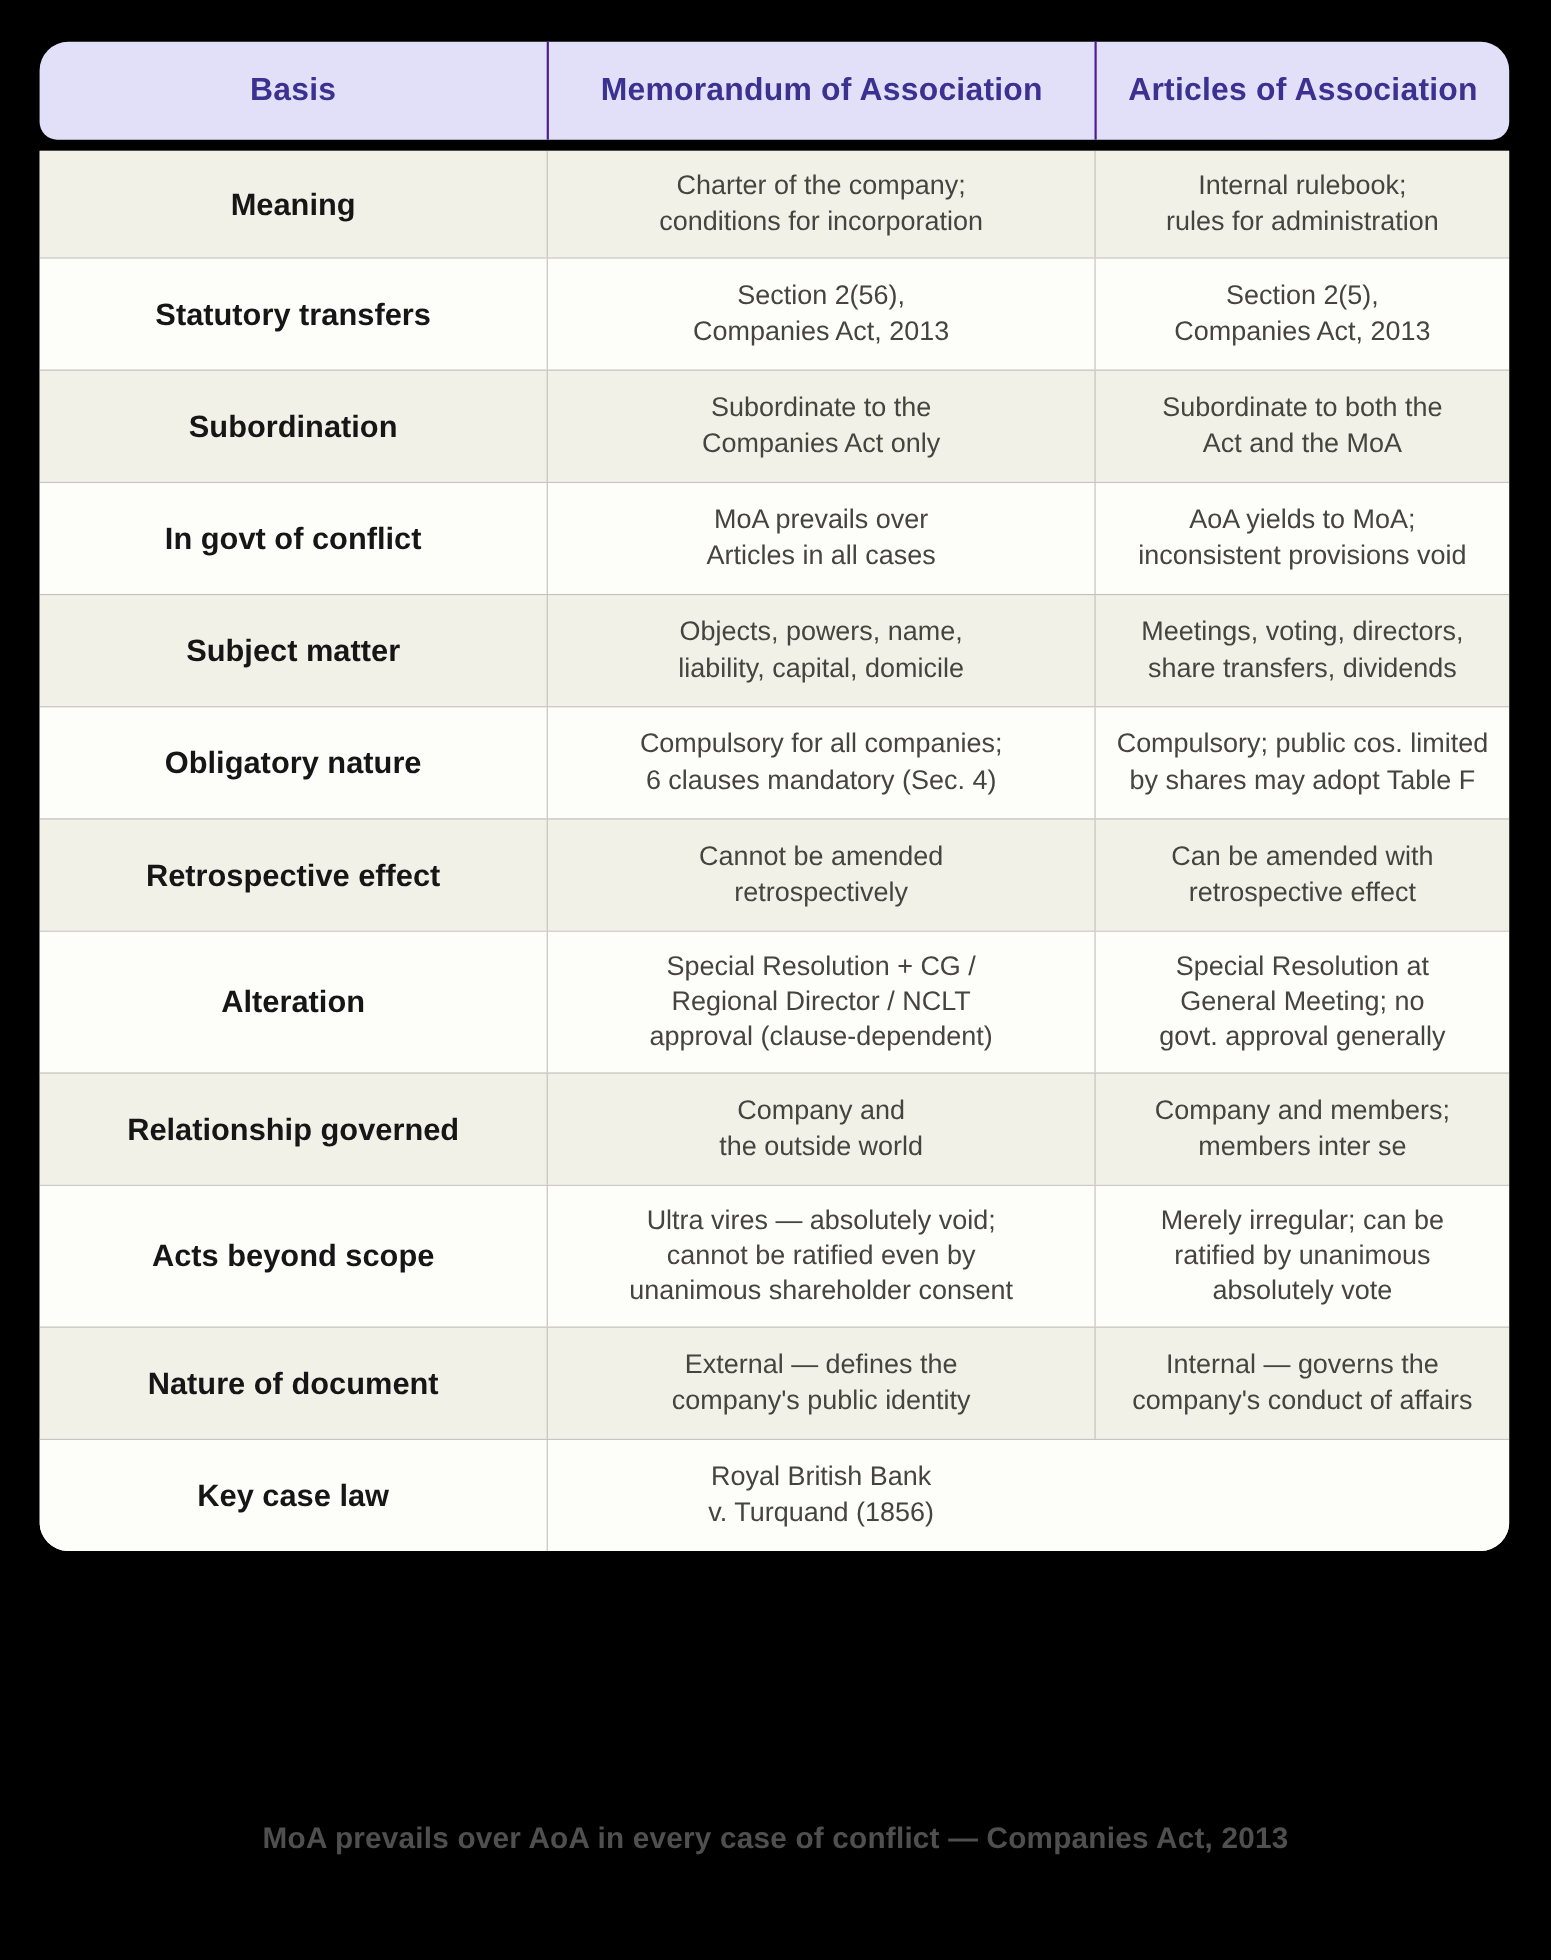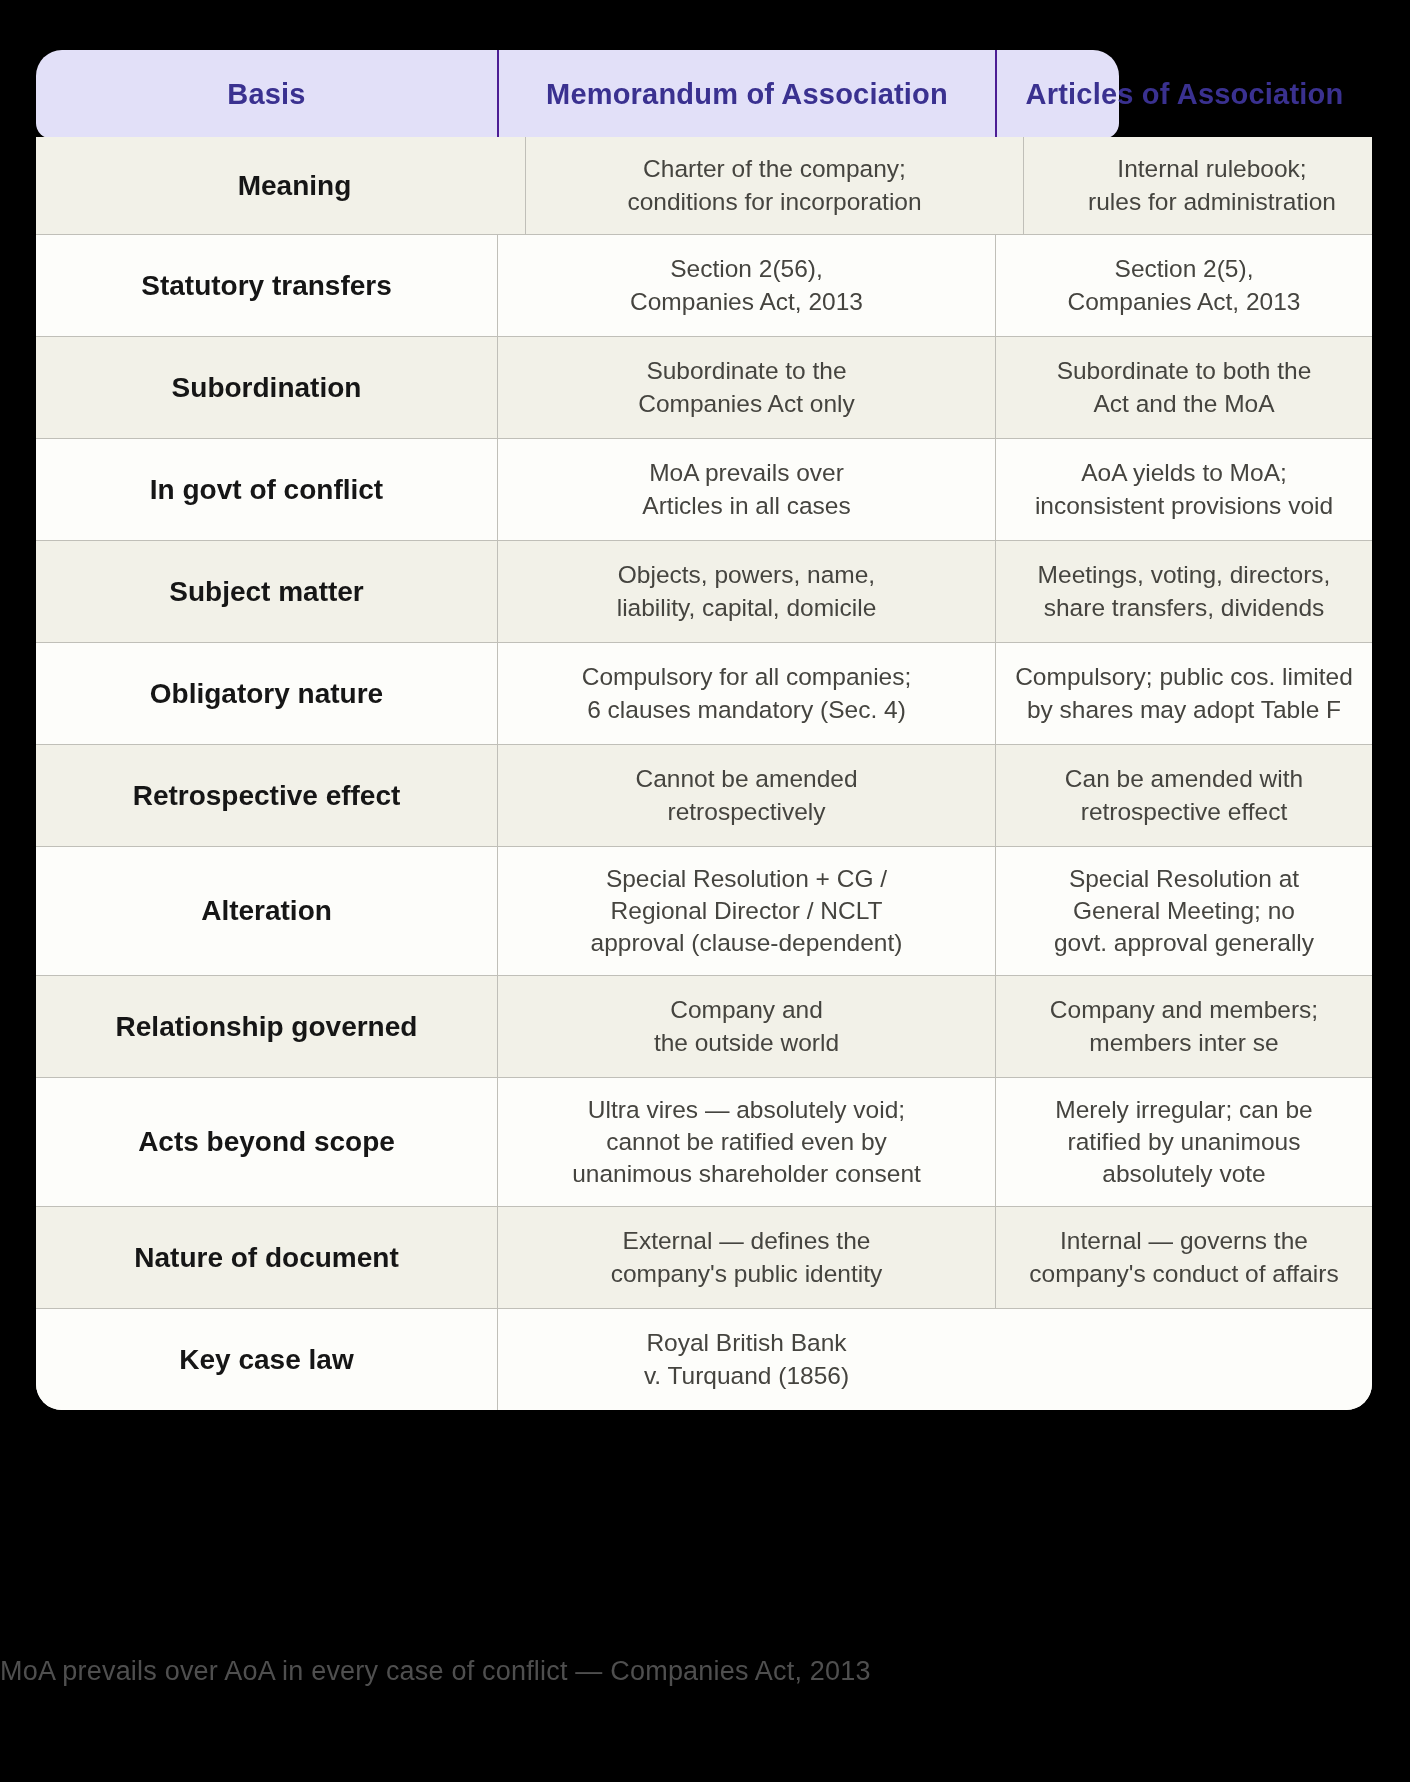--- a/index.html
+++ b/index.html
@@ -12,28 +12,27 @@
     position: relative;
     width: 1410px;
     height: 1782px;
     background: var(--page-bg, #000000);
     overflow: hidden;
   }
   .table-header {
     position: absolute;
     left: 36px;
     top: 38px;
-    width: 1083px;
+    width: 1336px;
     height: 89px;
     background: var(--header-bg, #e2e0f8);
     border-radius: 26px 26px 16px 16px;
     display: grid;
     grid-template-columns: 461px 498px 377px;
     box-sizing: border-box;
-    margin-top: 12px;
   }
   .header-cell {
     display: flex;
     align-items: center;
     justify-content: center;
     font-size: 29px;
     font-weight: 700;
     color: var(--header-text, #3a3190);
     letter-spacing: 0.2px;
   }
@@ -48,21 +47,21 @@
     background: var(--row-bg, #fdfdfa);
     border-radius: 0 0 26px 26px;
     overflow: hidden;
   }
   .row {
     display: grid;
     grid-template-columns: 461px 498px 377px;
     height: 102px;
     box-sizing: border-box;
   }
-  .row:first-child { height: 97px; padding-left: 28px; }
+  .row:first-child { height: 97px; }
   .row.tall { height: 129px; }
   .row:nth-child(odd) { background: var(--row-alt-bg, #f2f1e8); }
   .row:nth-child(even) { background: var(--row-bg, #fdfdfa); }
   .row + .row { border-top: 1.5px solid var(--grid-line, #c0bfb8); }
   .cell {
     display: flex;
     align-items: center;
     justify-content: center;
     text-align: center;
     padding: 6px 18px;
@@ -78,22 +77,23 @@
     color: var(--cell-text, #45443f);
     line-height: 1.32;
     white-space: pre-line;
     border-left: 1.5px solid var(--grid-line, #c0bfb8);
   }
   .caption {
     position: absolute;
     left: 0;
     top: 1656px;
     width: 1410px;
+    text-align: center;
     font-size: 27px;
-    font-weight: 400;
+    font-weight: 700;
     color: var(--caption-text, #4f4f4f);
     letter-spacing: 0.2px;
   }
 </style>
 </head>
 <body>
 
 <div class="page">
 
   <div class="table-header">

